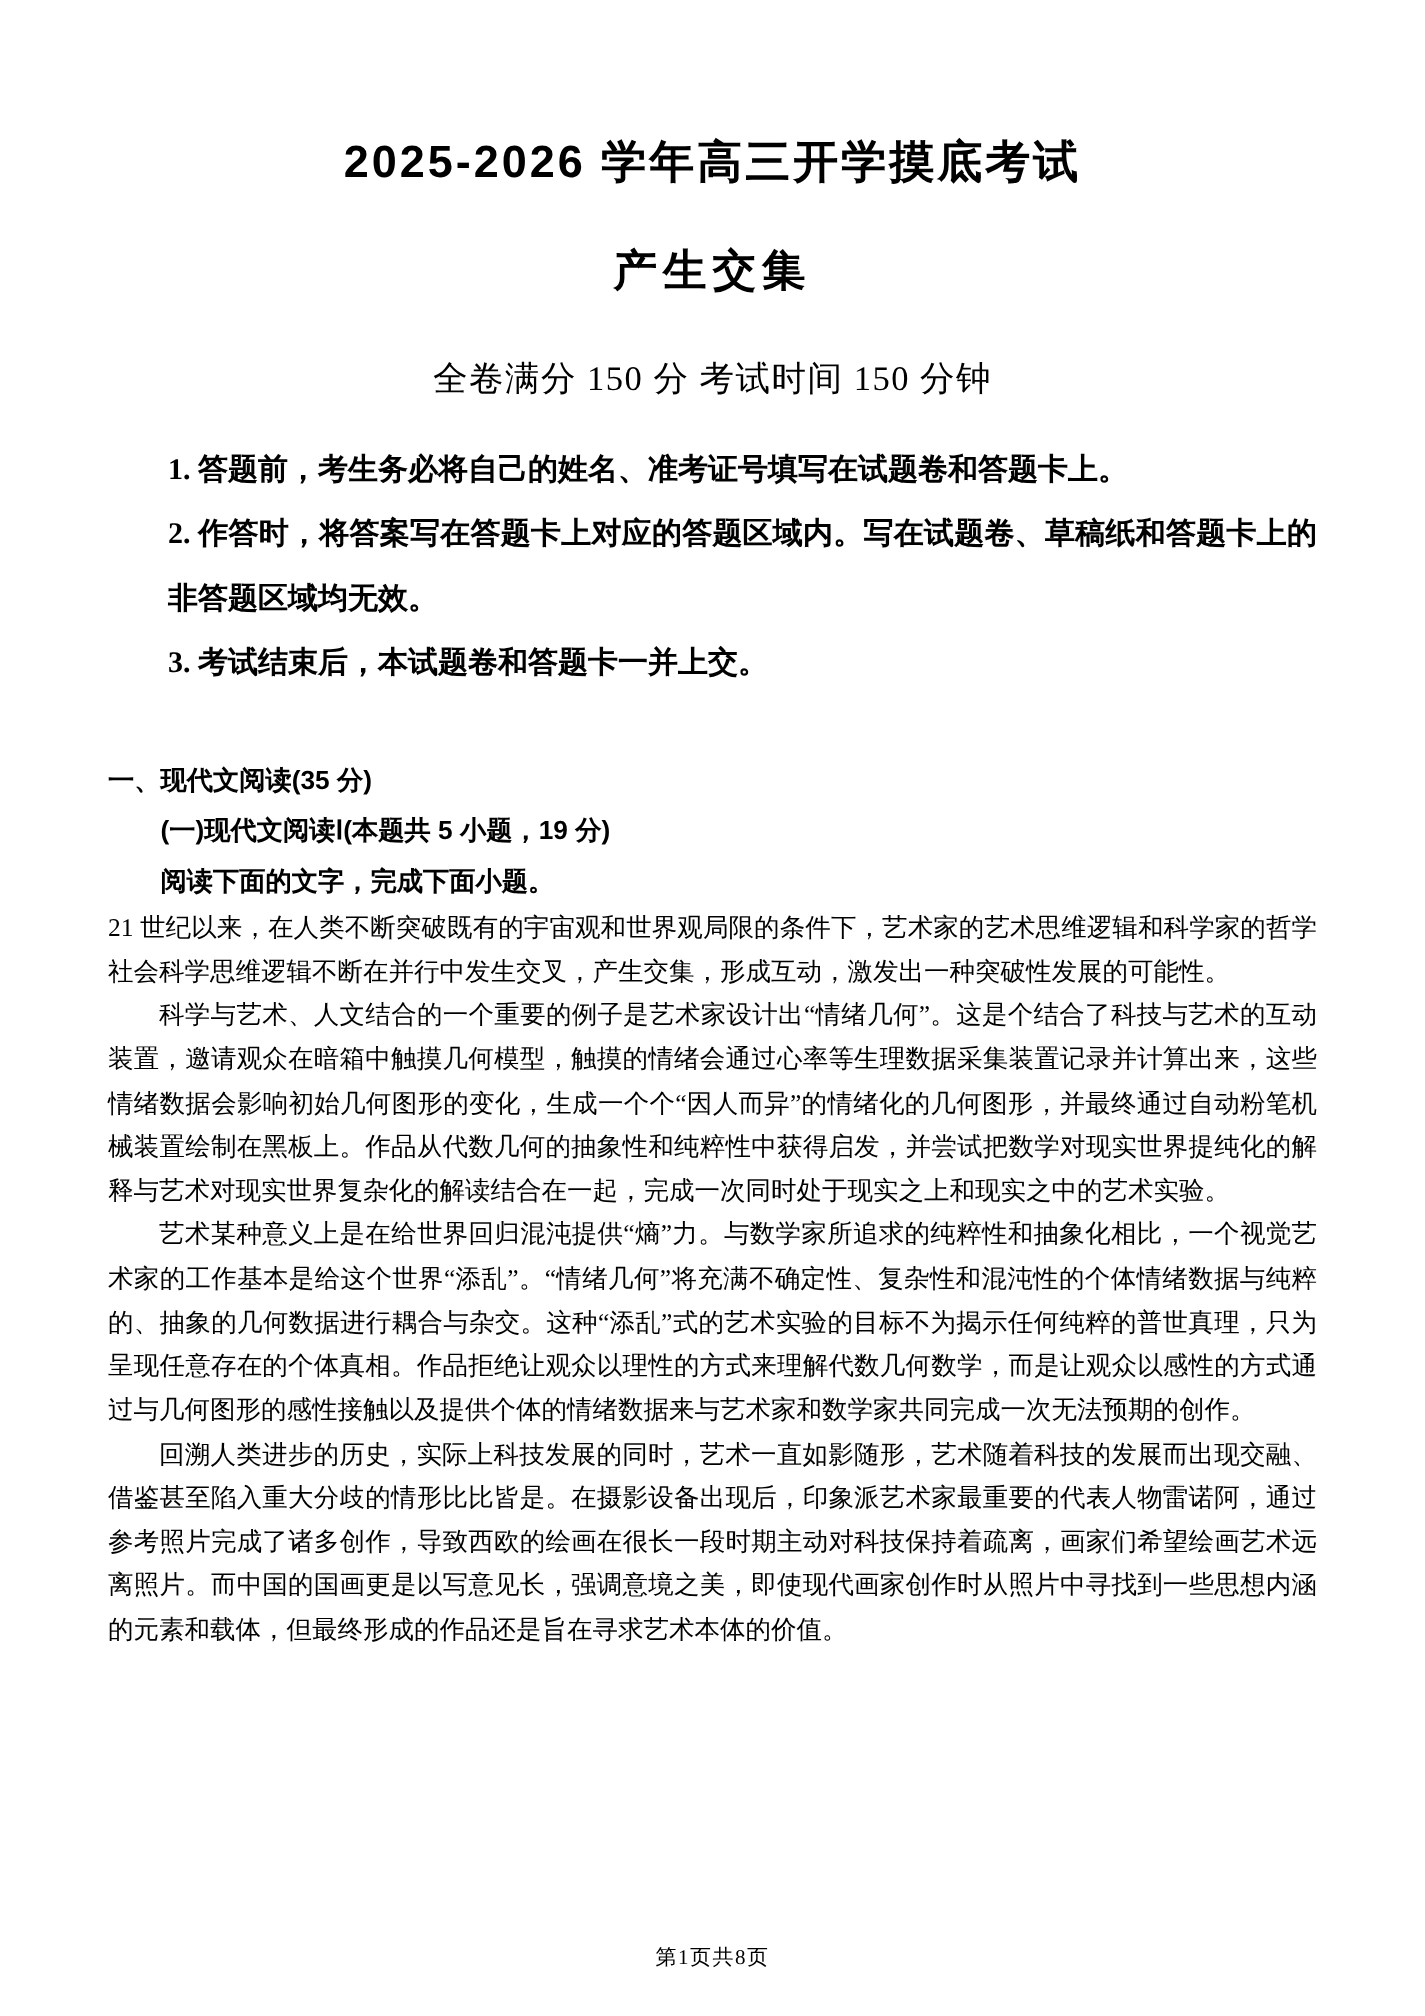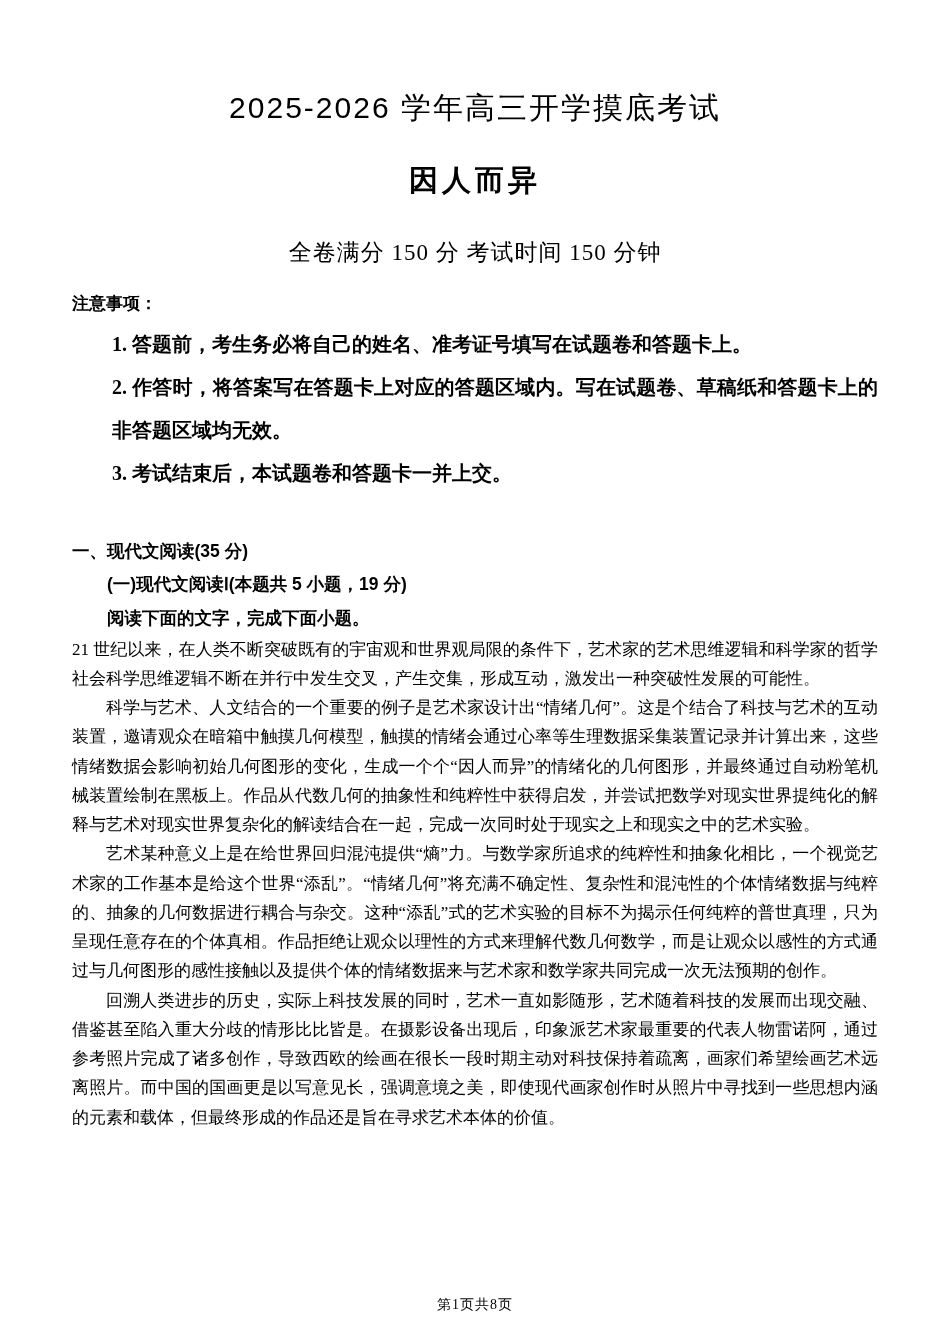--- a/index.html
+++ b/index.html
@@ -14,21 +14,21 @@
   }
   .page {
     width: 950px;
     height: 1344px;
     padding: 88px 72px 60px 72px;
     position: relative;
   }
   .exam-title {
     text-align: center;
     font-family: "Liberation Sans", sans-serif;
-    font-weight: 400;
+    font-weight: 700;
     font-size: 30px;
     letter-spacing: 2px;
     margin-bottom: 32px;
   }
   .exam-subject {
     text-align: center;
     font-family: "Liberation Serif", serif;
     font-weight: 600;
     font-size: 29px;
     letter-spacing: 4px;
@@ -82,25 +82,24 @@
     font-size: 14px;
     letter-spacing: 1px;
   }
 </style>
 </head>
 <body>
 
 <div class="page">
 
   <h1 class="exam-title">2025-2026 学年高三开学摸底考试</h1>
-  <h2 class="exam-subject">因人而异</h2>
+  <h2 class="exam-subject">产生交集</h2>
   <div class="exam-meta">全卷满分 150 分  考试时间 150 分钟</div>
 
   <div class="notice-block">
-    <div class="notice-heading">注意事项：</div>
     <div class="notice-list">
       <p class="notice-item">1. 答题前，考生务必将自己的姓名、准考证号填写在试题卷和答题卡上。</p>
       <p class="notice-item">2. 作答时，将答案写在答题卡上对应的答题区域内。写在试题卷、草稿纸和答题卡上的非答题区域均无效。</p>
       <p class="notice-item">3. 考试结束后，本试题卷和答题卡一并上交。</p>
     </div>
   </div>
 
   <div class="section-block">
     <div class="section-heading">一、现代文阅读(35 分)</div>
     <div class="reading-heading">(一)现代文阅读Ⅰ(本题共 5 小题，19 分)</div>

